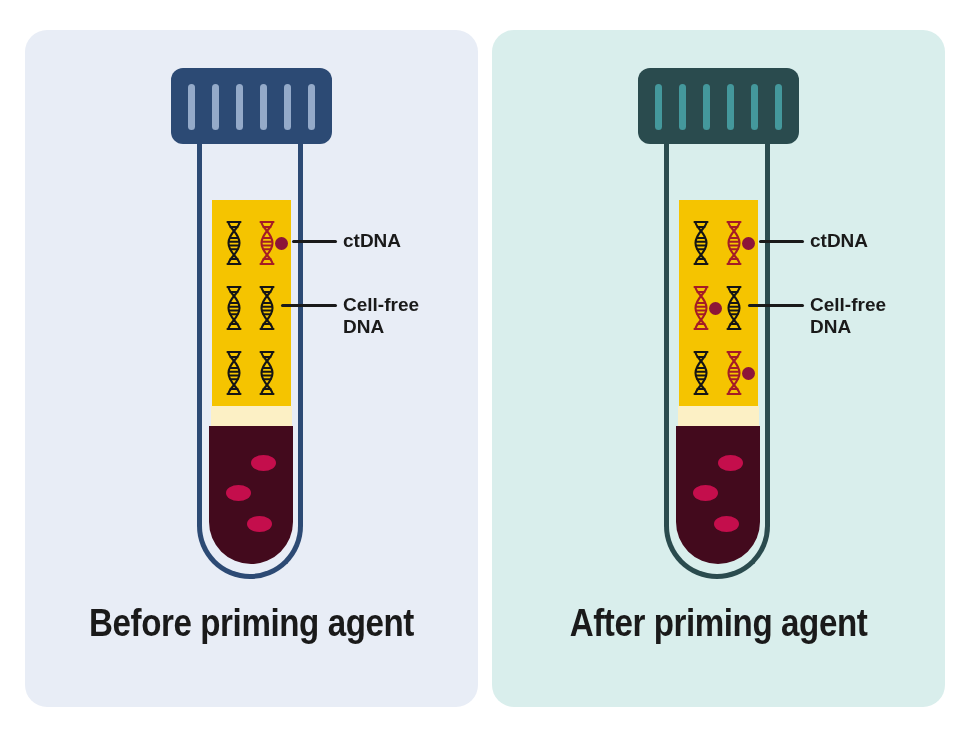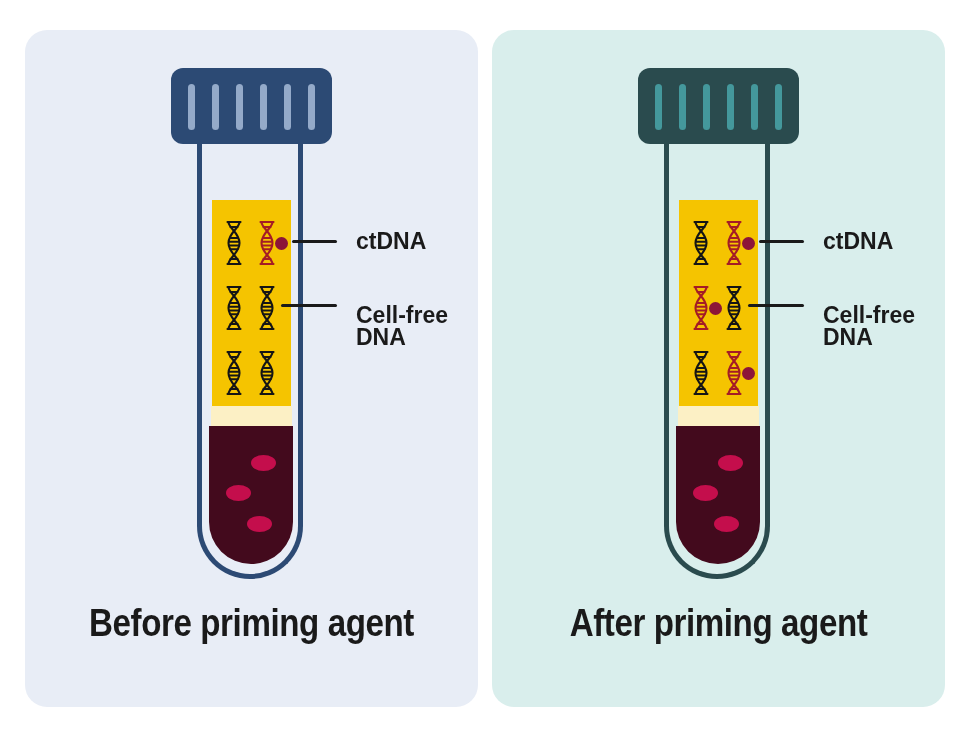--- a/index.html
+++ b/index.html
@@ -106,29 +106,29 @@
   .pointer-line{
     position:absolute;
     height:3px;
     background:var(--text,#1a1a1a);
     border-radius:2px;
   }
   .pointer-line.l1{left:267px;top:210px;width:45px;}
   .pointer-line.l2{left:256px;top:274px;width:56px;}
   .annot-text{
     position:absolute;
-    left:331px;
-    font-size:23px;
+    left:318px;
+    font-size:19px;
     font-weight:bold;
     line-height:22px;
     color:var(--text,#1a1a1a);
     white-space:nowrap;
   }
   .annot-text.t1{top:200px;}
-  .annot-text.t2{top:264px;margin-top:10px;}
+  .annot-text.t2{top:264px;}
   .annot-text span{display:block;}
 
   
   .caption{
     position:absolute;
     top:573px;left:0;
     width:100%;
     margin:0;
     text-align:center;
     font-size:39px;

